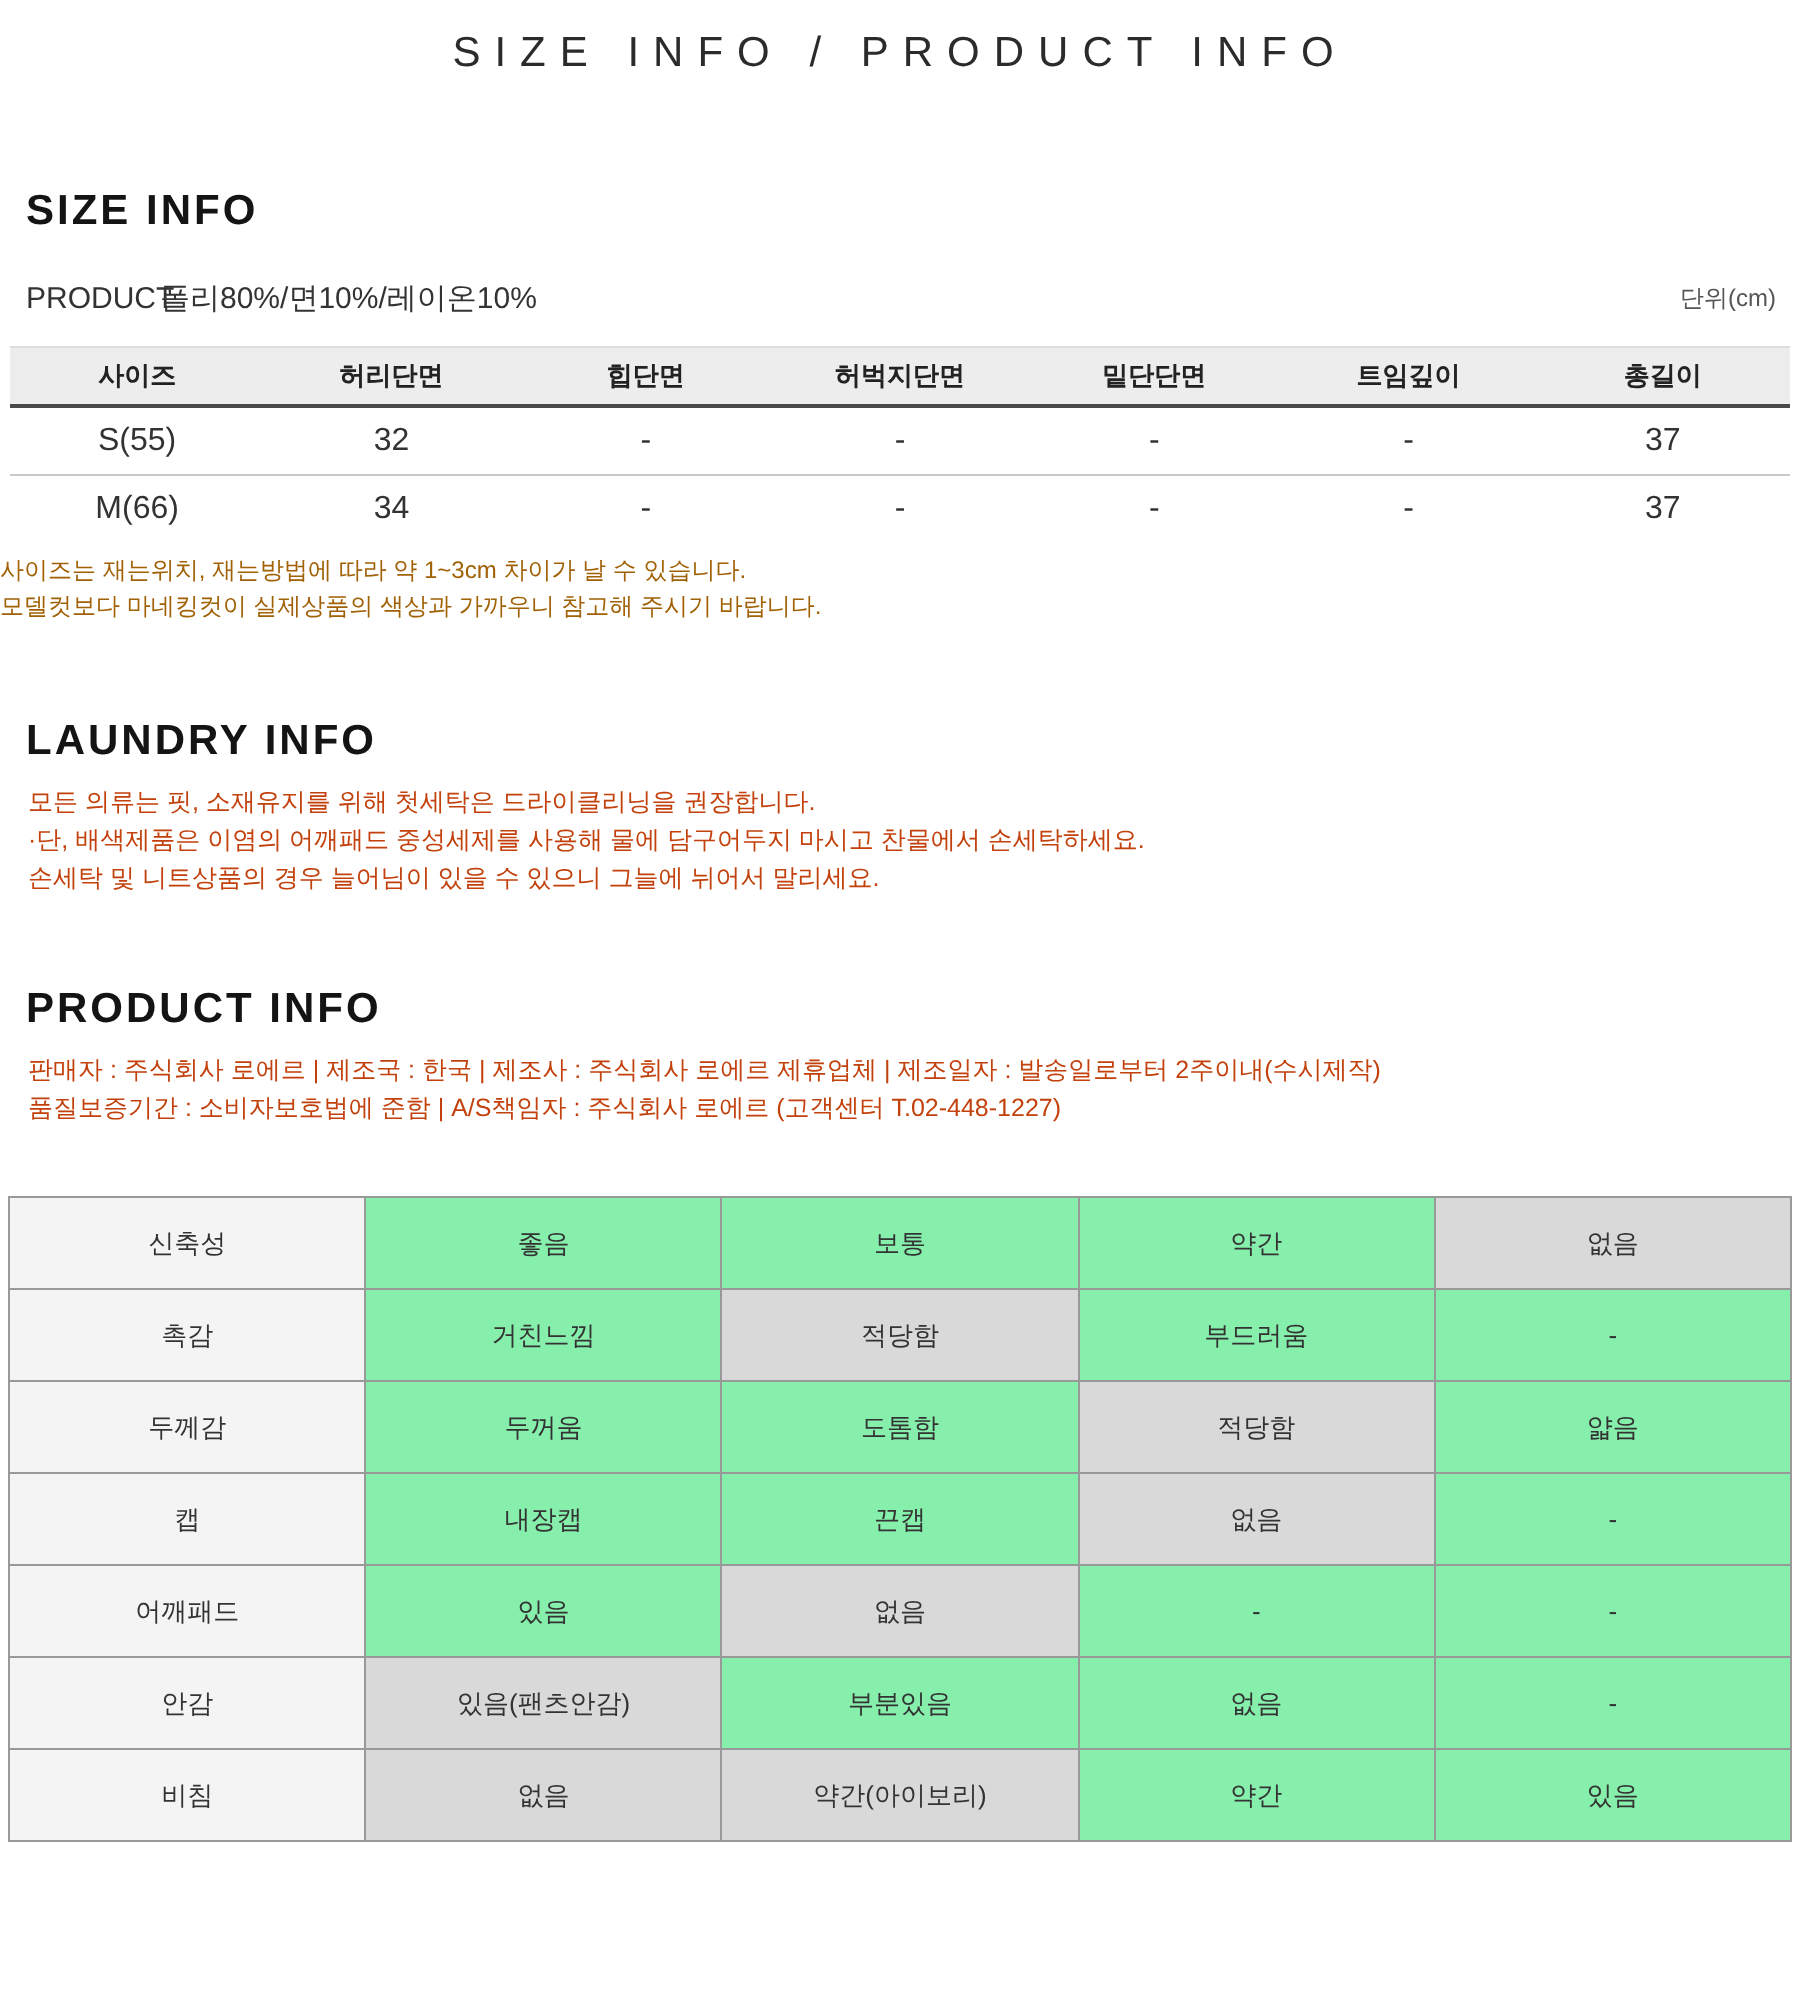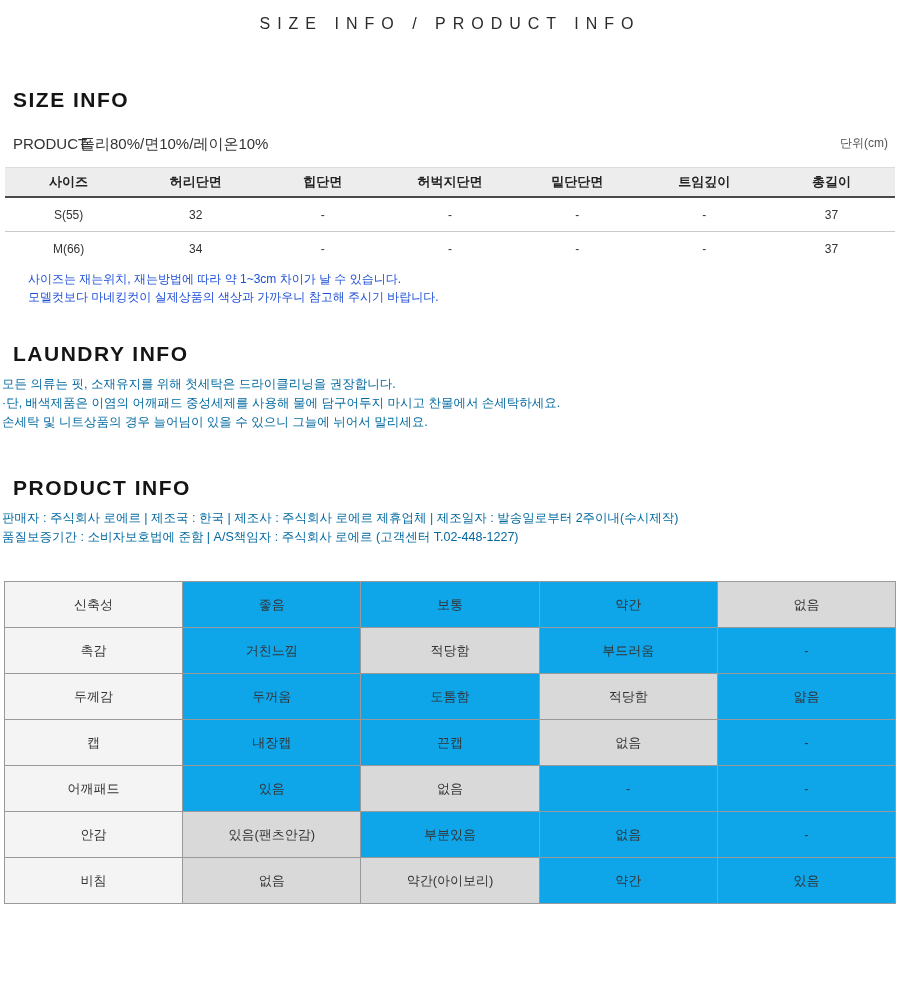--- a/index.html
+++ b/index.html
@@ -3,56 +3,56 @@
 <meta charset="utf-8">
 <style>
   html,body{margin:0;padding:0;}
   body{
     width:900px;height:1000px;background:#ffffff;
     font-family:"Liberation Sans",sans-serif;color:#333;
     overflow:hidden;
   }
   .main-title{
     margin:15px 0 0;text-align:center;
-    font-size:16px;font-weight:300;letter-spacing:7px;color:#2b2b2b;
+    font-size:21px;font-weight:300;letter-spacing:7px;color:#2b2b2b;
   }
   .sec-heading{
     margin:0;padding-left:13px;
     font-size:21px;font-weight:700;letter-spacing:1.5px;color:#141414;
   }
   .size-heading{margin-top:55px;}
   .specs{padding:0 12px 0 13px;margin-top:22px;font-size:15px;color:#333;}
   .spec-row{display:flex;line-height:19px;}
   .spec-label{width:67px;flex:0 0 67px;}
   .unit-note{margin-left:auto;align-self:flex-end;font-size:12px;color:#555;}
   table.size-table{
     border-collapse:collapse;table-layout:fixed;
     width:890px;margin:14px 5px 0;
   }
   table.size-table th{
     background:var(--size-header-bg,#ededed);
     border-top:1px solid #dcdcdc;border-bottom:2px solid #4a4a4a;
     height:26px;font-size:13px;font-weight:700;color:#222;
   }
   table.size-table td{
-    height:31px;text-align:center;font-size:12px;color:#333;
+    height:31px;text-align:center;font-size:16px;color:#333;
     border-bottom:1px solid #c9c9c9;
   }
   table.size-table tbody tr:last-child td{border-bottom:none;}
-  .notes{padding-left:28px;margin-top:5px;font-size:12px;color:#1d4ed8;line-height:18px;}
-  .laundry-heading{margin-top:36px;}
-  .body-lines{padding-left:2px;margin-top:9px;font-size:12.5px;color:#0369a1;line-height:19px;}
+  .notes{padding-left:0;margin-top:5px;font-size:12px;color:#a16207;line-height:18px;}
+  .laundry-heading{margin-top:47px;}
+  .body-lines{padding-left:14px;margin-top:9px;font-size:12.5px;color:#c2410c;line-height:19px;}
   .product-heading{margin-top:44px;}
   table.attr-table{
     border-collapse:collapse;table-layout:fixed;
     width:892px;margin:34px 4px 0;font-size:13px;color:#333;padding-left:44px;
   }
   table.attr-table td{
     border:1px solid var(--table-border,#999);
-    height:43px;text-align:center;vertical-align:middle;background:#0ea5e9;
+    height:43px;text-align:center;vertical-align:middle;background:#86efac;
   }
   table.attr-table td.label-cell{background:var(--label-bg,#f4f4f4);}
   table.attr-table td.selected{background:var(--highlight,#d9d9d9);}
 </style>
 </head>
 <body>
 
 <div class="page">
 
   <h1 class="main-title">SIZE INFO / PRODUCT INFO</h1>

